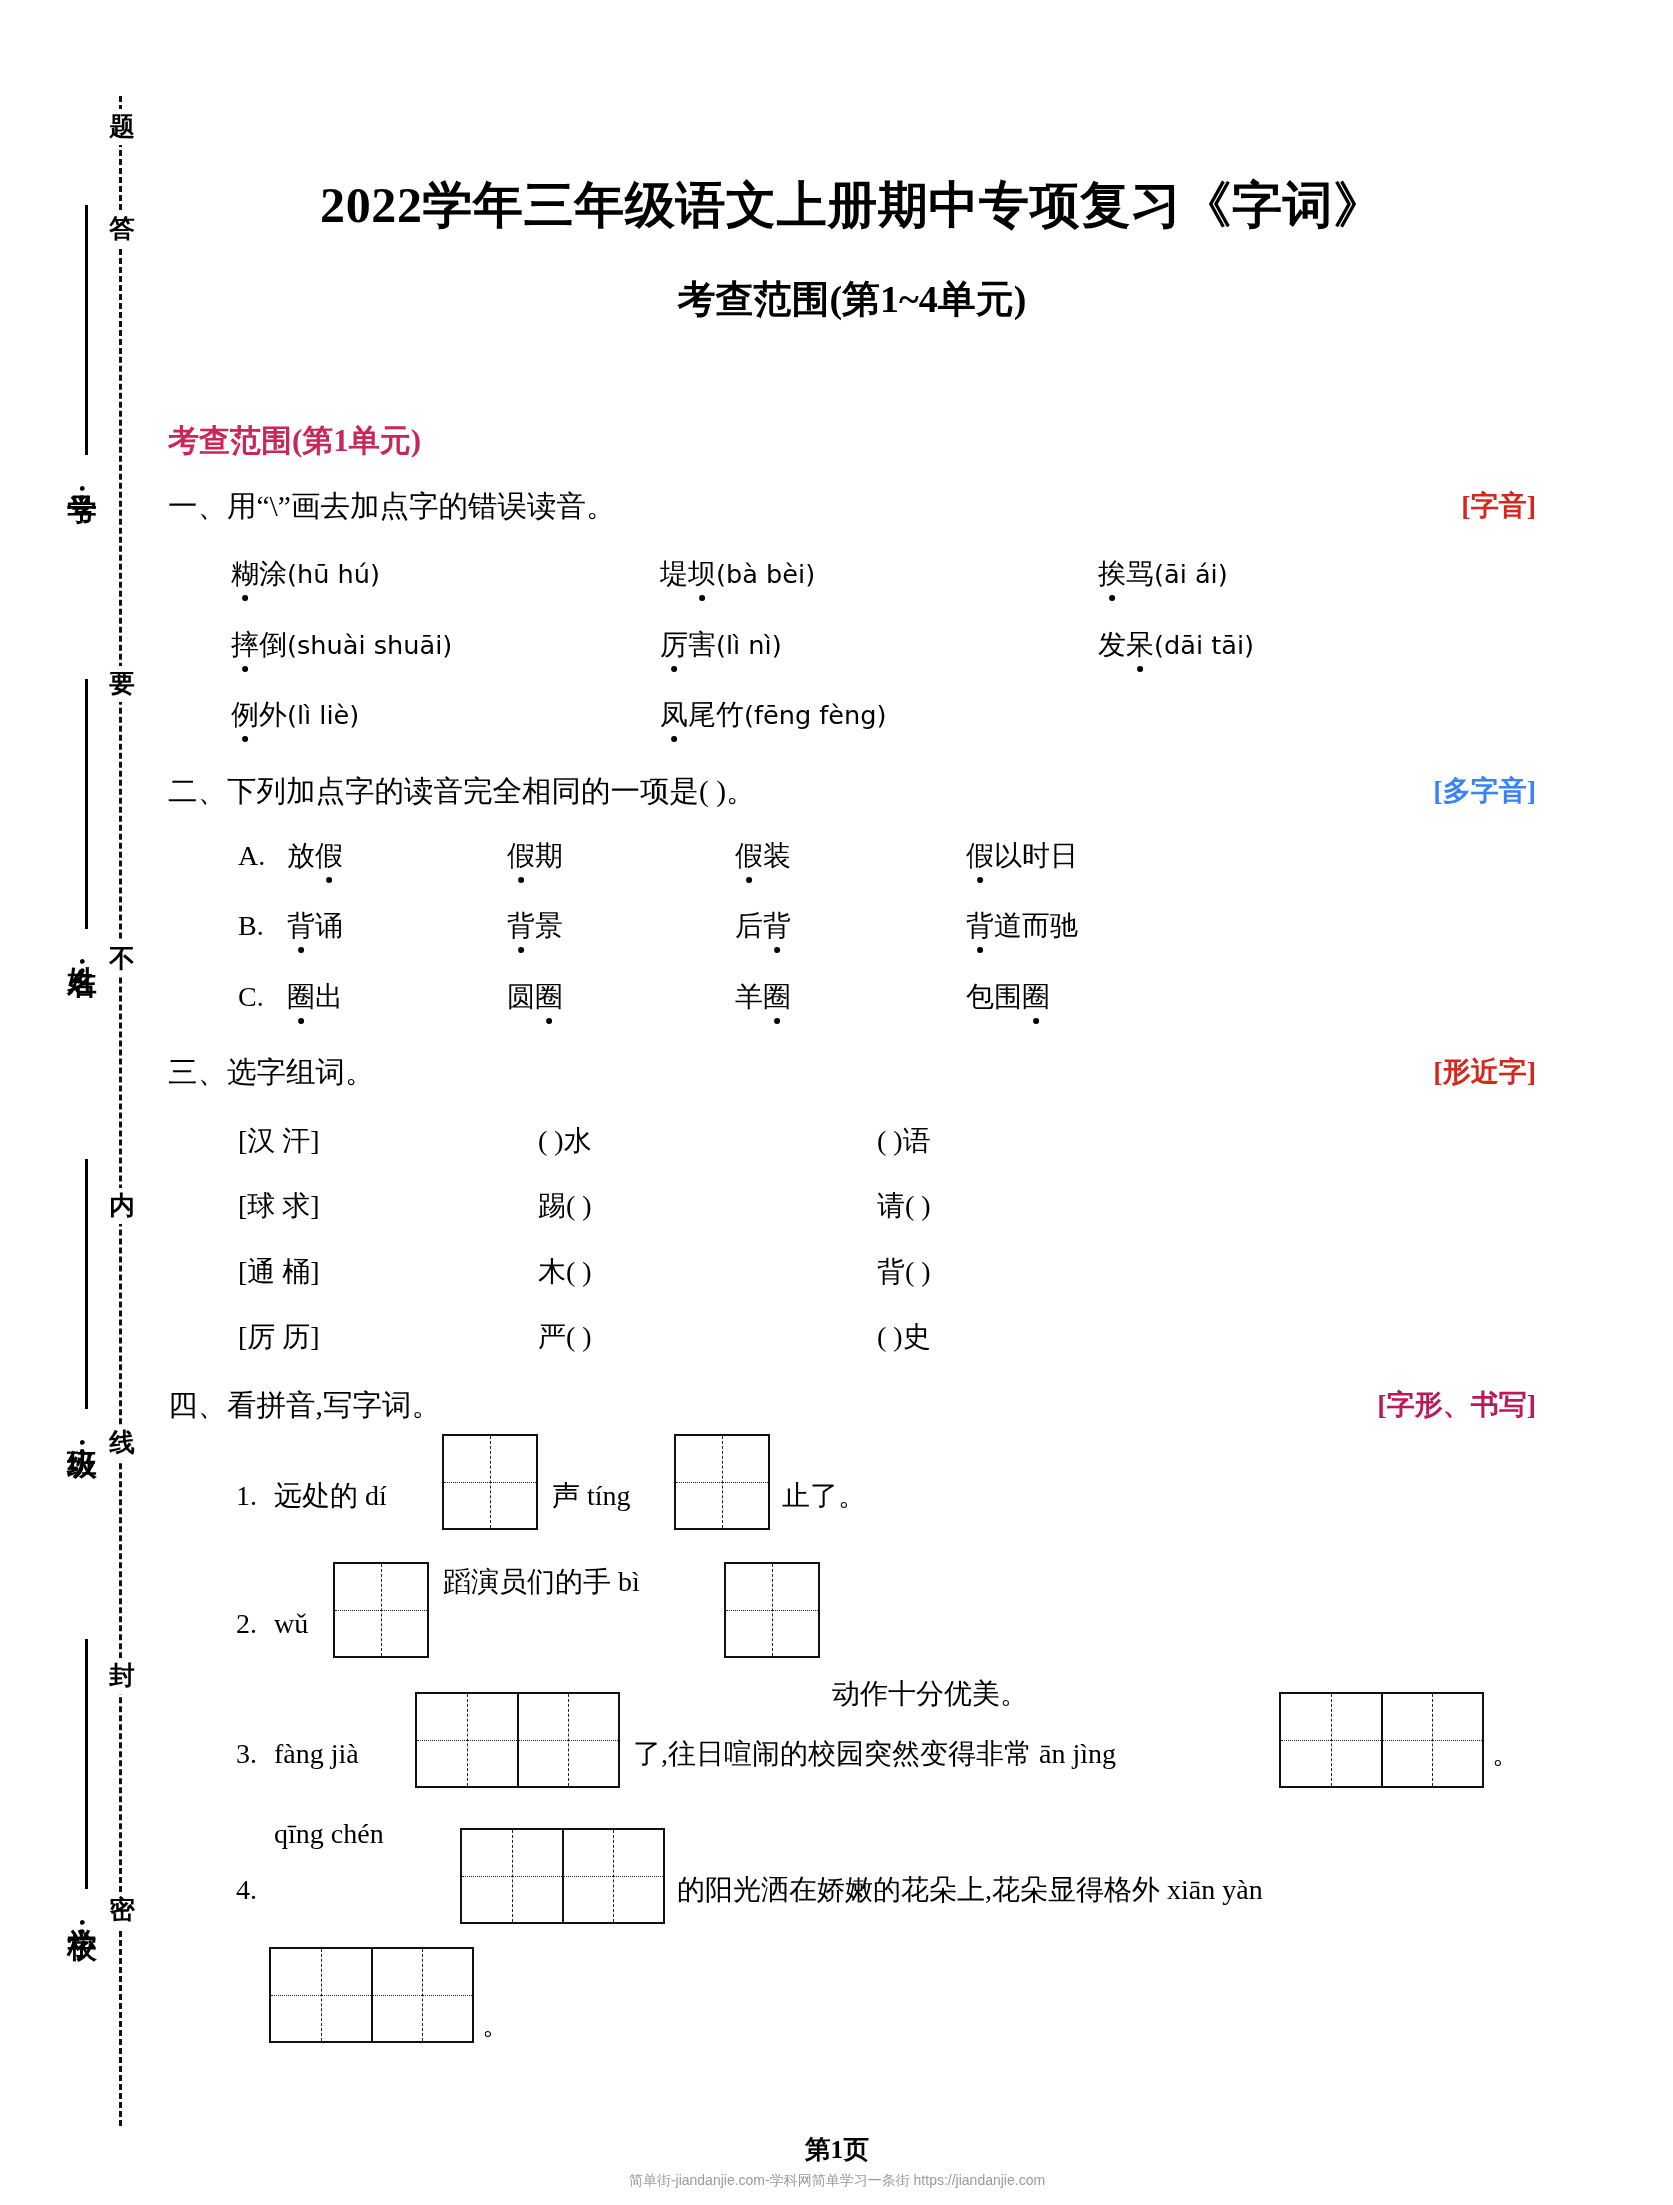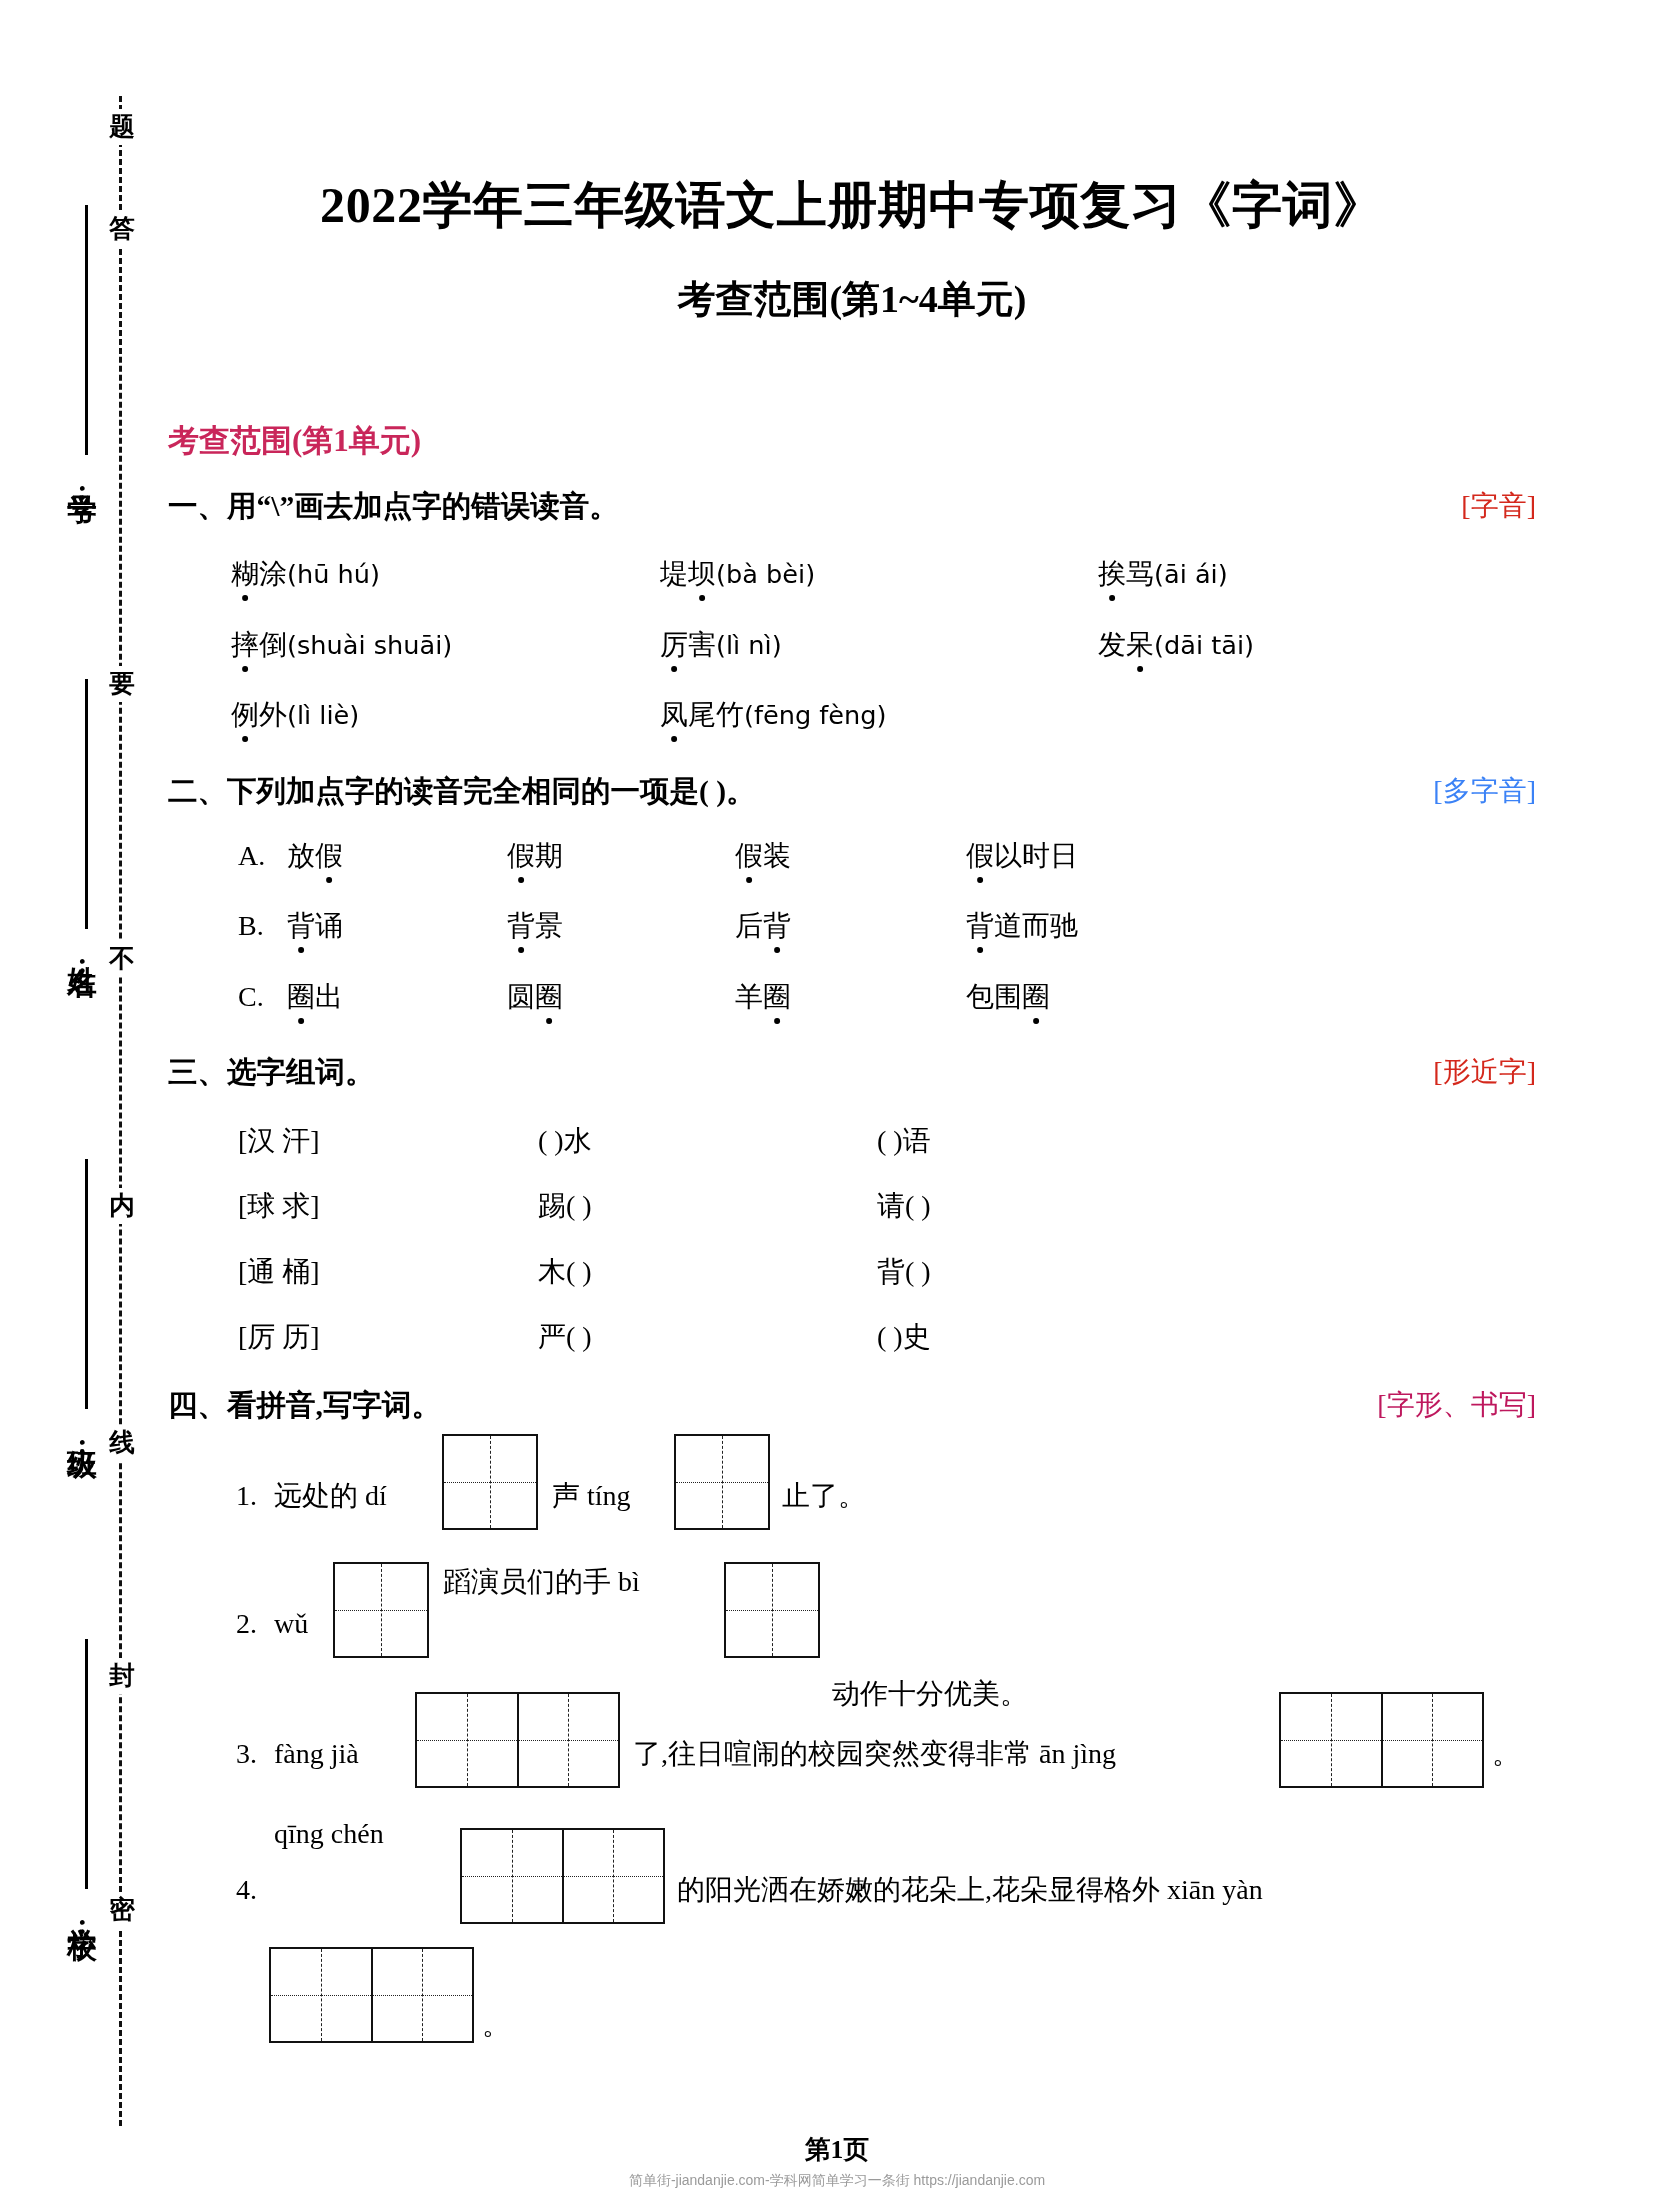--- a/index.html
+++ b/index.html
@@ -98,29 +98,29 @@
     top: 420px;
     font-size: 31px;
     font-weight: 700;
     font-family: "Liberation Serif", serif;
   }
 
   
   .sec-head {
     position: absolute;
     font-size: 29.5px;
-    font-weight: 700;
+    font-weight: 400;
     font-family: "Liberation Serif", serif;
     white-space: nowrap;
   }
   .sec-tag {
     position: absolute;
     right: 138px;
     font-size: 28px;
-    font-weight: 400;
+    font-weight: 700;
     font-family: "Liberation Serif", serif;
     white-space: nowrap;
   }
 
   
   .row {
     position: absolute;
     font-size: 28px;
     font-family: "Liberation Serif", serif;
     white-space: nowrap;

